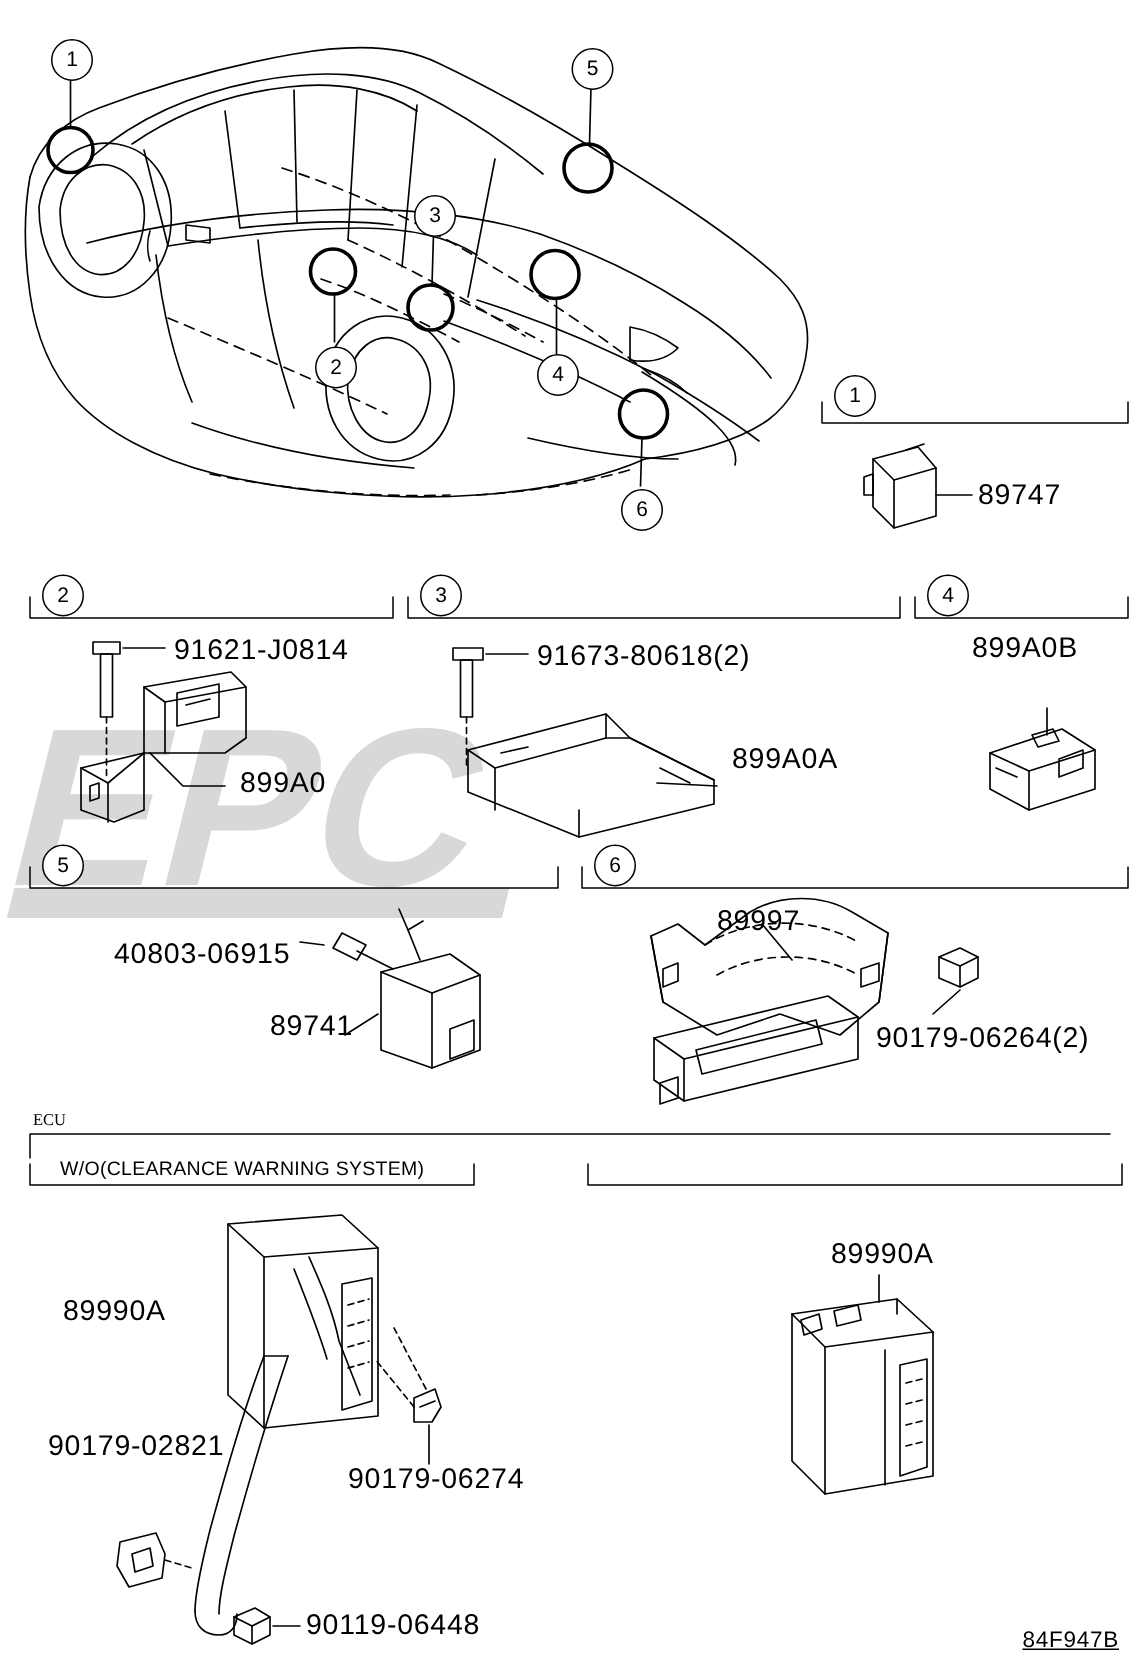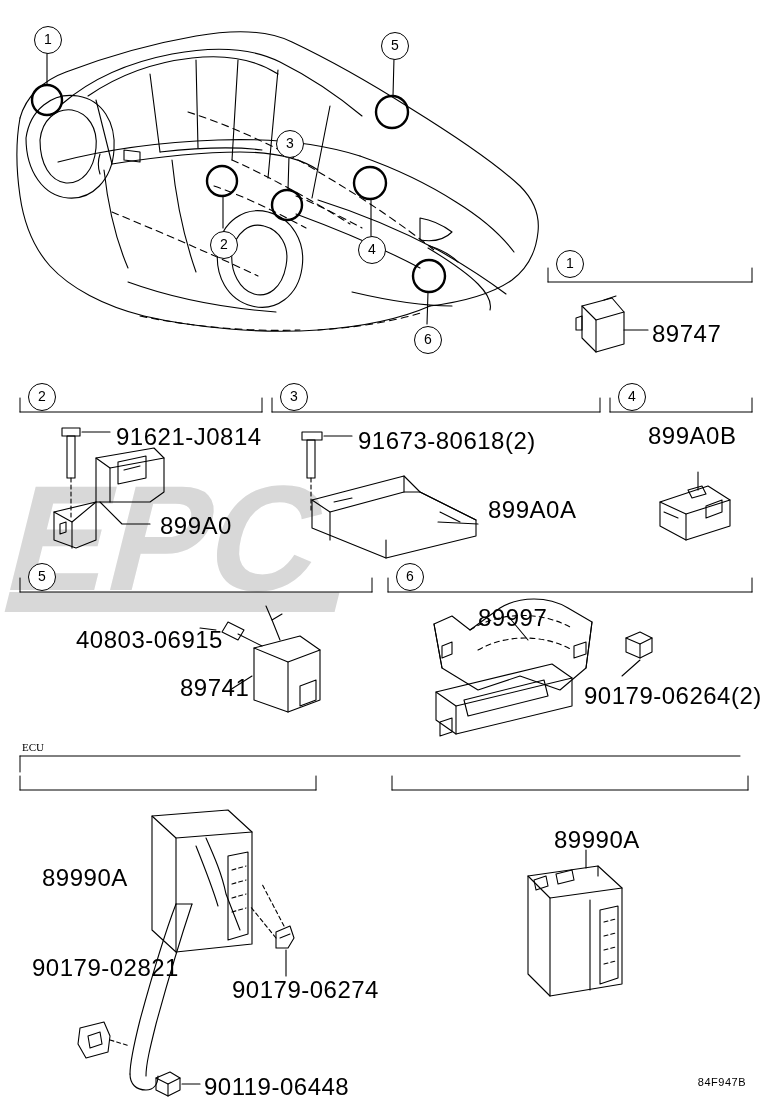--- a/index.html
+++ b/index.html
@@ -23,21 +23,21 @@
   svg.layer {
     position: absolute;
     left: 0;
     top: 0;
     width: 760px;
     height: 1112px;
   }
   .lbl {
     position: absolute;
     font-family: "Liberation Sans", sans-serif;
-    font-size: 24px;
+    font-size: 19px;
     letter-spacing: 0.5px;
     white-space: nowrap;
     color: #000;
   }
   .lbl.small {
     font-size: 13px;
     letter-spacing: 0.2px;
   }
   .callout {
     position: absolute;
@@ -62,23 +62,24 @@
   }
   .wm-text {
     font-family: "Liberation Sans", sans-serif;
     font-weight: bold;
     font-size: 150px;
     fill: #d8d8d8;
   }
   .footer-code {
     position: absolute;
     right: 14px;
-    bottom: 24px;
-    font-size: 11px;
+    bottom: 10px;
+    font-size: 15px;
     letter-spacing: 0.5px;
+    text-decoration: underline;
   }
   .ecu-title {
     position: absolute;
     left: 22px;
     top: 741px;
     font-size: 11px;
     font-family: Liberation Serif, serif;
   }
 </style>
 </head>
@@ -348,20 +349,21 @@
 
   <div class="lbl" style="left:648px;top:422px">899A0B</div>
 
   <div class="lbl" style="left:76px;top:626px">40803-06915</div>
   <div class="lbl" style="left:180px;top:674px">89741</div>
 
   <div class="lbl" style="left:478px;top:604px">89997</div>
   <div class="lbl" style="left:584px;top:682px">90179-06264(2)</div>
 
   <div class="ecu-title">ECU</div>
+  <div class="lbl small" style="left:40px;top:771px">W/O(CLEARANCE WARNING SYSTEM)</div>
 
   <div class="lbl" style="left:42px;top:864px">89990A</div>
   <div class="lbl" style="left:32px;top:954px">90179-02821</div>
   <div class="lbl" style="left:232px;top:976px">90179-06274</div>
   <div class="lbl" style="left:204px;top:1073px">90119-06448</div>
 
   <div class="lbl" style="left:554px;top:826px">89990A</div>
 
   <div class="footer-code">84F947B</div>
 

